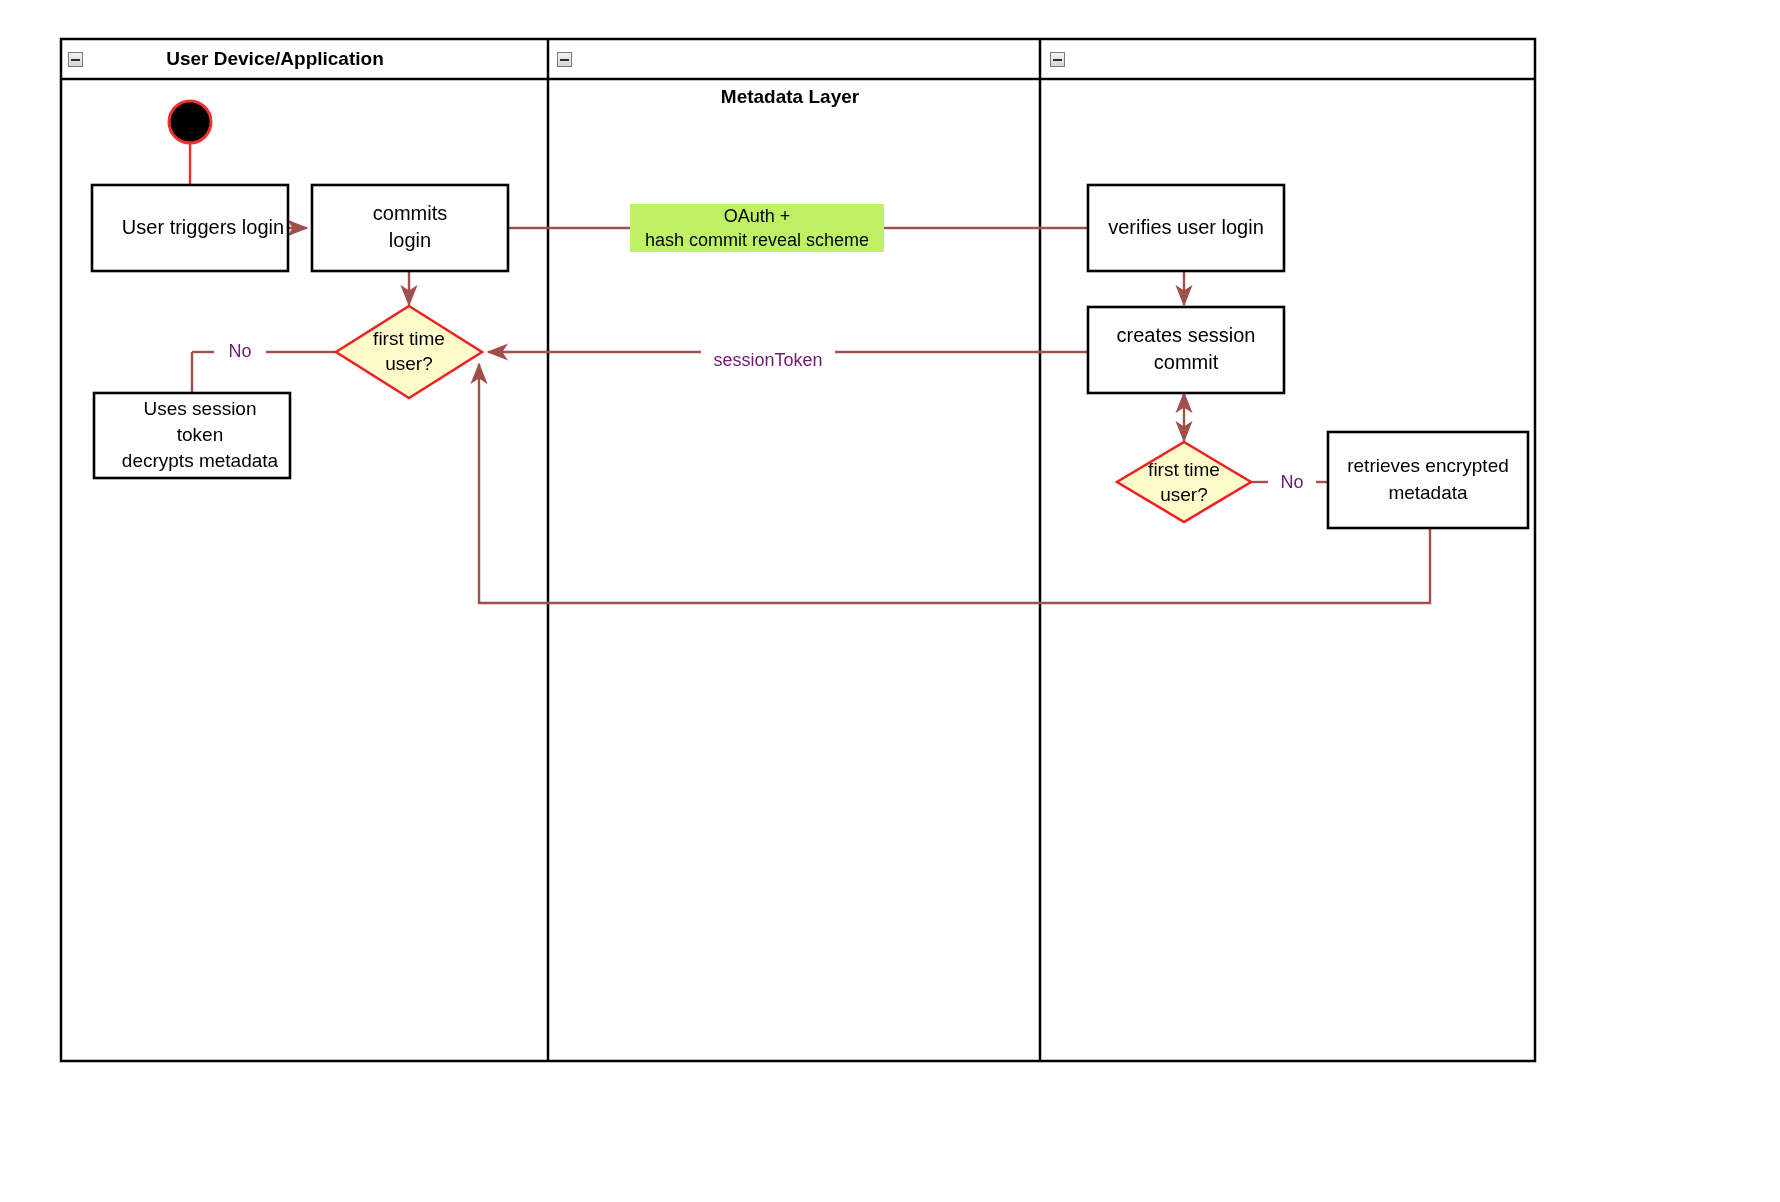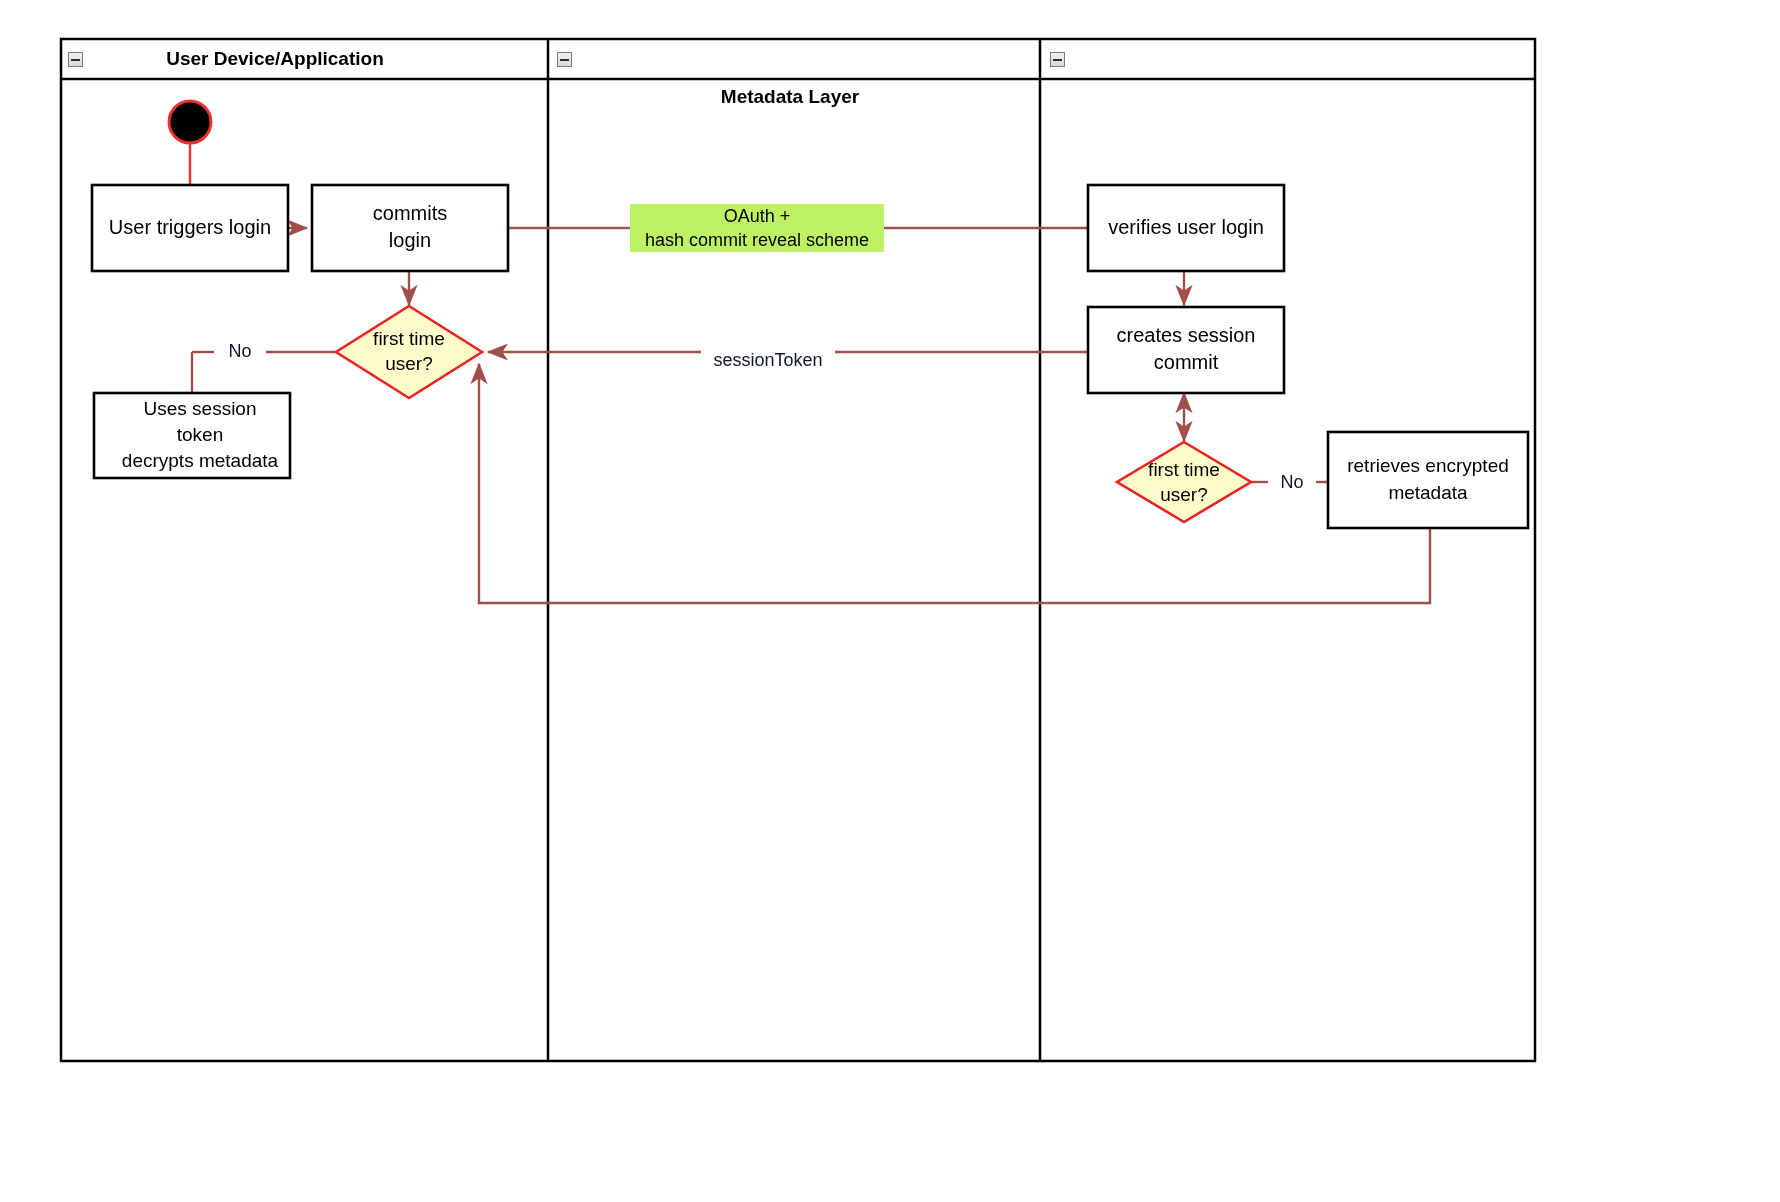--- a/index.html
+++ b/index.html
@@ -52,21 +52,21 @@
     color:#000;
     line-height:24px;
     background:#bef264;
     white-space:pre-line;
     pointer-events:none;
   }
   .small-label{
     position:absolute;
     text-align:center;
     font-size:18px;
-    color:#0f172a;
+    color:#701a75;
     line-height:22px;
     background:#ffffff;
     padding:0 3px;
     pointer-events:none;
   }
 </style>
 </head>
 <body>
 
 <div id="canvas">
@@ -142,21 +142,21 @@
   </svg>
 
   <div class="collapse-box" style="left:68px; top:52px;"></div>
   <div class="lane-title" style="left:61px; top:39px; width:428px;">User Device/Application</div>
 
   <div class="collapse-box" style="left:557px; top:52px;"></div>
   <div class="lane-title" style="left:548px; top:39px; width:484px;margin-top:38px;">Metadata Layer</div>
 
   <div class="collapse-box" style="left:1050px; top:52px;"></div>
 
-  <div class="node-text" style="left:92px; top:214px; width:196px;">User triggers login</div>
+  <div class="node-text" style="left:92px; top:214px; width:222px;">User triggers login</div>
 
   <div class="node-text" style="left:312px; top:200px; width:196px;">commits
 login</div>
 
   <div class="node-text" style="left:336px; top:326px; width:146px; font-size:19px; line-height:25px;">first time
 user?</div>
 
   <div class="node-text" style="left:94px; top:396px; width:212px; font-size:19px; line-height:26px;">Uses session
 token
 decrypts metadata</div>

